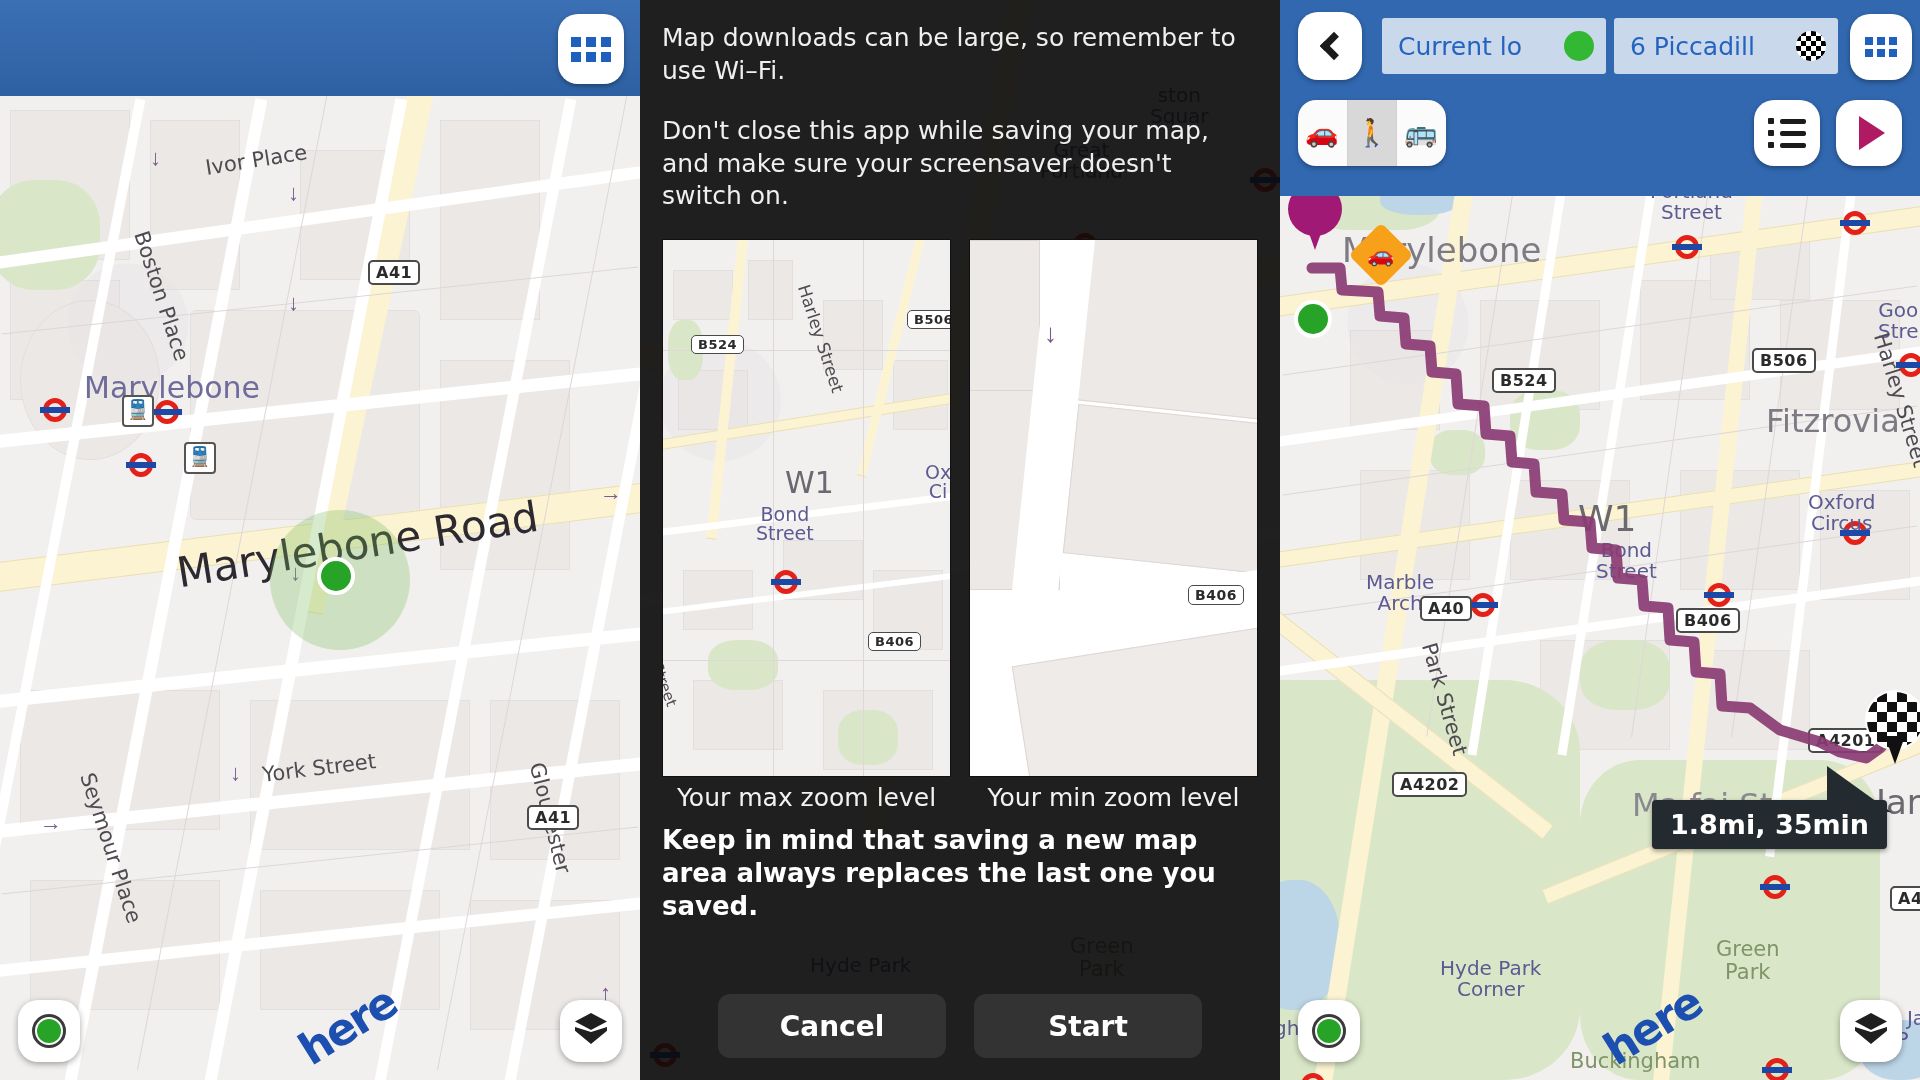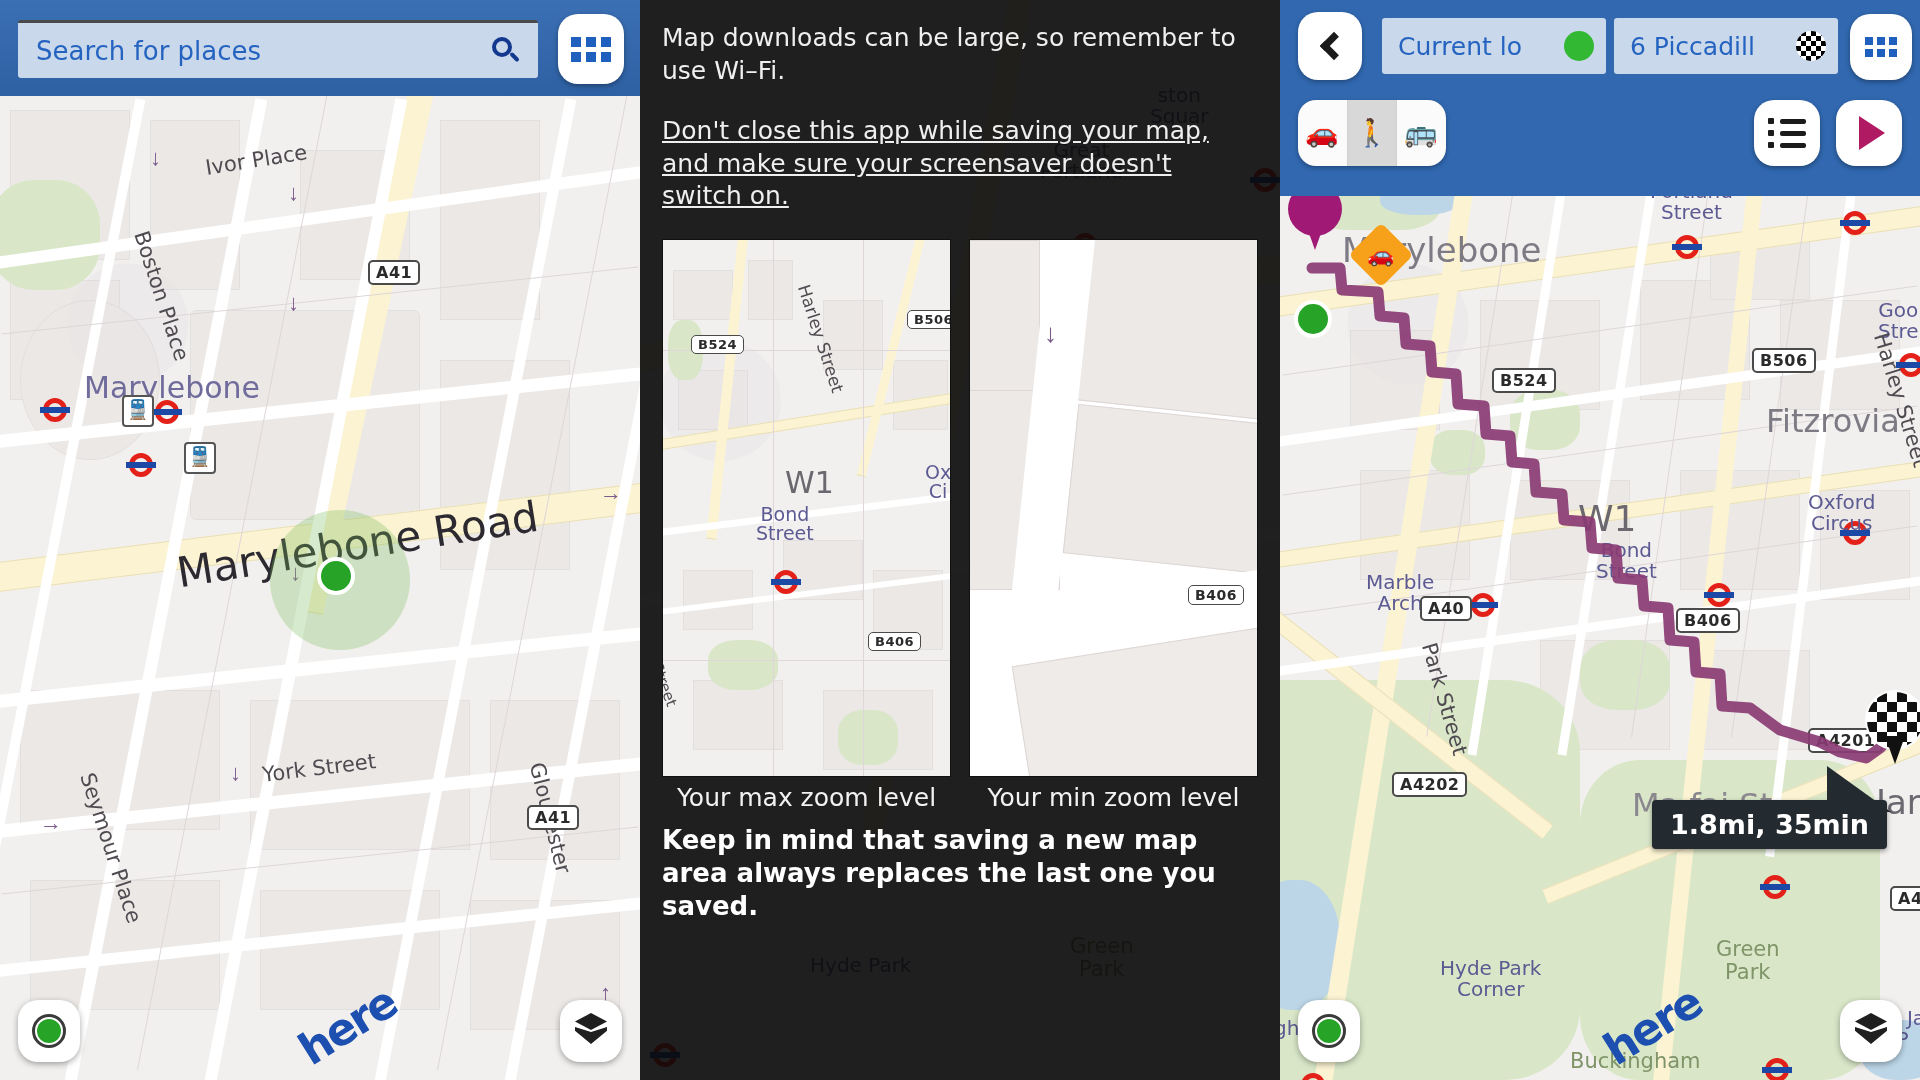--- a/index.html
+++ b/index.html
@@ -102,21 +102,21 @@
   .layers b { top:14px; clip-path:polygon(50% 30%,100% 0,100% 22%,50% 100%,0 22%,0 0); }
 
   
   #panel-dialog .scrim { position:absolute; inset:0; background:rgba(8,8,8,.90); z-index:5; }
   .dlg { position:absolute; inset:0; z-index:6; color:#fff;
       padding:22px 22px 0 22px; display:flex; flex-direction:column; }
   .dlg h1 { font-size:46px; font-weight:normal; line-height:1.05;
       font-family:"DejaVu Sans", sans-serif; margin-bottom:26px; letter-spacing:-.5px; }
   .dlg p { font-size:25px; line-height:1.3; color:#efefef;
       font-family:"DejaVu Sans", sans-serif; }
-  .dlg p.sp { margin-top:28px;text-decoration:underline; }
+  .dlg p.sp { margin-top:28px; }
 
   .thumbs { display:flex; gap:18px; margin-top:26px; }
   .thumb { position:relative; width:290px; height:538px; overflow:hidden;
       background:#f2f0ee; border:1px solid #111; }
   .thumbcaps { display:flex; gap:18px; margin-top:6px; }
   .thumbcap { width:290px; text-align:center; font-size:25px; color:#f2f2f2;
       font-family:"DejaVu Sans", sans-serif; }
 
   .dlg .warn { font-size:26px; font-weight:bold; line-height:1.28; margin-top:12px;
       font-family:"DejaVu Sans", sans-serif; }
@@ -282,24 +282,20 @@
       <div class="arrow-ow" style="left:40px; top:810px;">→</div>
       <div class="arrow-ow" style="left:600px; top:980px;">↑</div>
 
       <div class="halo" style="left:270px; top:510px; width:140px; height:140px;"></div>
       <div class="curdot" style="left:317px; top:557px;"></div>
 
       <div class="here-logo" style="left:295px; top:1000px;">here</div>
     </div>
 
     <div class="topbar">
-      <div class="searchbox">
-        <span class="ph">Search for places</span>
-        <span class="mag"></span>
-      </div>
       <div class="pillbtn" style="left:558px; top:14px; width:66px; height:70px;">
         <span class="gridicon">
           <i></i>
             <i></i>
             <i></i>
             <i></i>
             <i></i>
             <i></i>
         </span>
       </div>
@@ -394,20 +390,24 @@
         </div>
       </div>
 
       <div class="thumbcaps">
         <div class="thumbcap">Your max zoom level</div>
         <div class="thumbcap">Your min zoom level</div>
       </div>
 
       <div class="warn">Keep in mind that saving a new map area always replaces the last one you saved.</div>
 
+      <div class="dlgbtns">
+        <button class="dlgbtn">Cancel</button>
+        <button class="dlgbtn">Start</button>
+      </div>
     </div>
   </section>
 
   <section class="panel" id="panel-right">
     <div class="map">
       <div class="map-land"></div>
 
       <div class="blocks">
         <div class="blk" style="left:70px;  top:330px; width:90px;  height:100px;"></div>
         <div class="blk" style="left:200px; top:300px; width:120px; height:110px;"></div>

